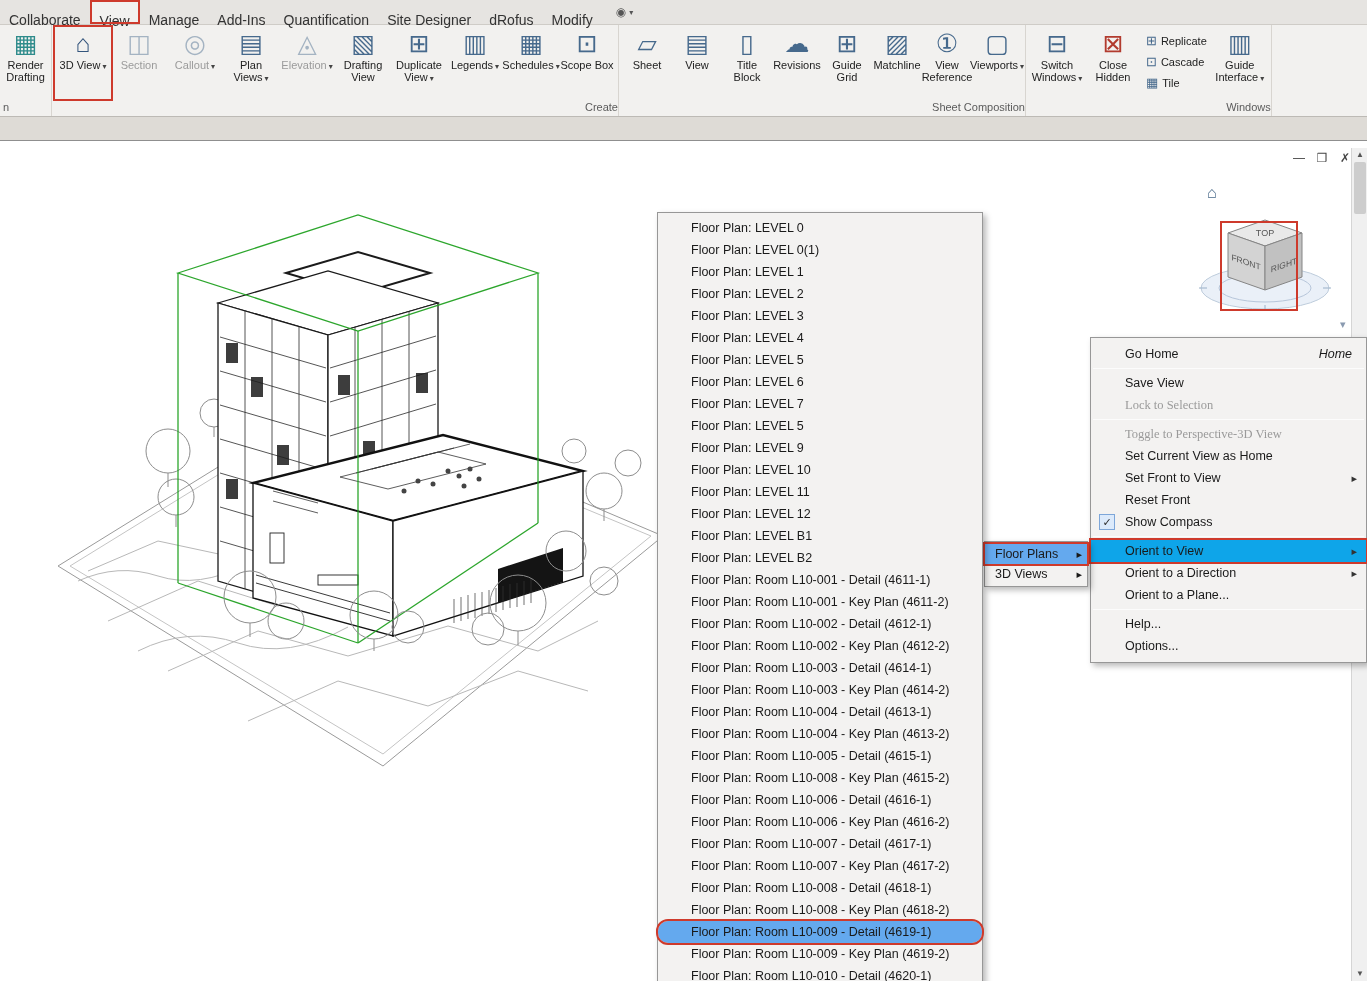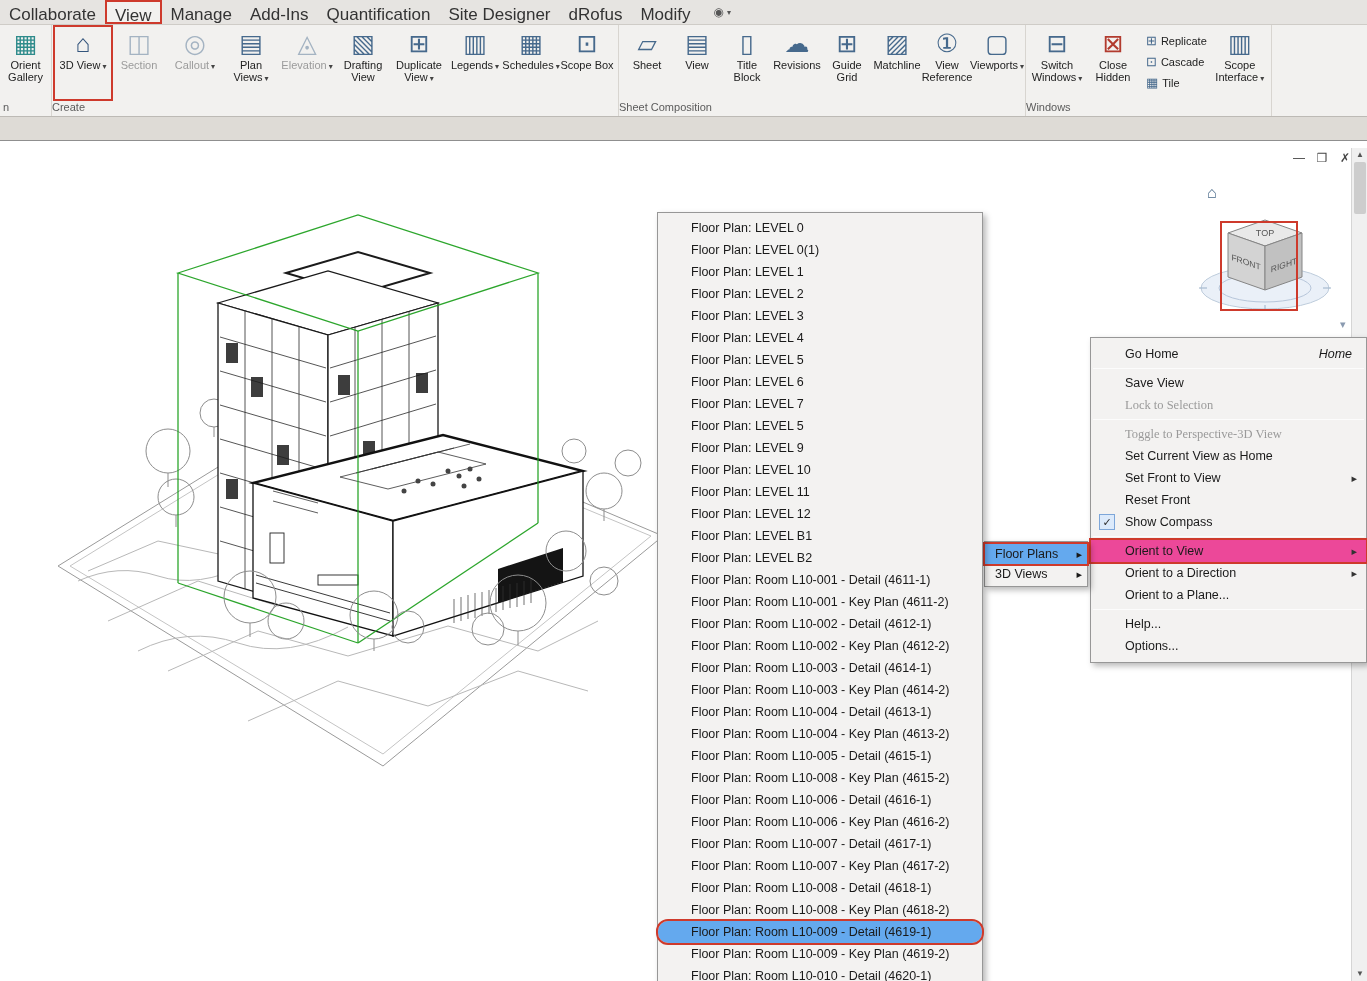--- a/index.html
+++ b/index.html
@@ -4,31 +4,31 @@
 <style>
   * { box-sizing: border-box; }
   html,body { margin:0; padding:0; }
   body {
     width:1367px; height:981px; overflow:hidden; position:relative;
     font-family:"Liberation Sans", sans-serif; background:#ececea; color:#1a1a1a;
   }
   
   .tab-row { height:25px; background:#e6e4e1; display:flex; align-items:stretch; border-bottom:1px solid #cfccc7; }
   .tabs { display:flex; }
-  .tab { padding:5px 9px 4px; font-size:17px; color:#333; cursor:default; white-space:nowrap; }
+  .tab { padding:12px 9px 4px; font-size:14px; color:#333; cursor:default; white-space:nowrap; }
   .tab.active { background:#f2f1ef; border:1px solid #b9b6b1; border-bottom:none; }
   .red-outline { outline:2px solid #ce3a2c; outline-offset:-2px; }
   .tab-extra { margin-left:6px; display:flex; align-items:center; gap:3px; padding:0 8px; color:#555; font-size:12px; }
   .tab-extra .caret { font-size:8px; }
 
   
   .ribbon { height:92px; background:#f2f1ef; display:flex; border-bottom:1px solid #bdbab5; }
   .panel { display:flex; flex-direction:column; border-right:1px solid #d8d5d0; }
   .panel-buttons { flex:1; display:flex; align-items:flex-start; padding:2px 3px 0; }
-  .panel-title { height:16px; font-size:11px; color:#5b5b5b; text-align:left; line-height:15px; overflow:hidden; }
+  .panel-title { height:16px; font-size:11px; color:#5b5b5b; text-align:right; line-height:15px; overflow:hidden; }
   .btn-big { width:56px; height:72px; display:flex; flex-direction:column; align-items:center; padding-top:1px; font-size:11px; color:#222; text-align:center; cursor:default; }
   .btn-big .icon { font-size:25px; line-height:30px; height:31px; color:#46698c; }
   .btn-big .lblrow { line-height:12px; }
   .btn-big .menu-arrow { font-size:8px; color:#444; margin-left:2px; }
   .btn-big.disabled { color:#9b9b9b; }
   .btn-big.disabled .icon { opacity:.45; }
   .red-boxed { outline:2px solid #ce3a2c; outline-offset:0px; }
   .wrow { display:flex; }
   .stack { display:flex; flex-direction:column; justify-content:flex-start; padding-top:3px; }
   .btn-small { display:flex; align-items:center; gap:4px; font-size:11px; height:21px; padding:0 5px; color:#222; white-space:nowrap; }
@@ -56,21 +56,21 @@
 
   
   .viewcube-wrap { position:absolute; left:1185px; top:170px; width:170px; height:170px; }
   .vc-redbox { position:absolute; left:1220px; top:221px; width:78px; height:90px; border:2px solid #ce3a2c; pointer-events:none; }
 
   
   .menu { background:#f3f2f1; border:1px solid #979797; box-shadow:3px 3px 6px rgba(0,0,0,.28); font-size:12.5px; }
   .cm { position:absolute; left:1090px; top:337px; width:277px; padding:5px 0; }
   .cm-item { position:relative; height:22px; line-height:22px; padding:0 26px 0 34px; white-space:nowrap; cursor:default; }
   .cm-item.disabled { color:#9a9a9a;font-family:Liberation Serif, serif; }
-  .cm-item.highlighted { background:#ec4899; }
+  .cm-item.highlighted { background:#0ea5e9; }
   .cm-item .shortcut { position:absolute; right:14px;font-style:italic; }
   .cm-item .arrow { position:absolute; right:9px; font-size:11px; color:#333; }
   .cm-sep { height:1px; background:#d7d5d2; border-bottom:1px solid #fcfcfc; margin:3px 2px; }
   .check { position:absolute; left:8px; top:3px; width:16px; height:16px; border:1px solid #7da6d9; background:#dceafb; color:#2c2c2c; font-size:11px; line-height:14px; text-align:center; }
 
   .submenu { position:absolute; left:984px; top:541px; width:104px; padding:2px 0; }
   .sm-item { position:relative; height:20px; line-height:20px; padding:0 16px 0 10px; white-space:nowrap; cursor:default; }
   .sm-item .arrow { position:absolute; right:5px; font-size:11px; }
   .sm-item.selected { background:#64a9ee; }
 
@@ -105,21 +105,21 @@
     <span class="caret">▾</span>
   </div>
 </div>
 
 <div class="ribbon">
 
   <div class="panel" style="width:52px;">
     <div class="panel-buttons">
       <div class="btn-big">
         <span class="icon" data-icon="render-gallery">▦</span>
-        <span class="lblrow"><span>Orient Gallery</span></span>
+        <span class="lblrow"><span>Render Drafting</span></span>
       </div>
     </div>
     <div class="panel-title" style="text-align:left;padding-left:3px;">n</div>
   </div>
 
   <div class="panel">
     <div class="panel-buttons">
 
         <div class="btn-big red-boxed">
           <span class="icon" data-icon="3d-view">⌂</span>
@@ -246,21 +246,21 @@
             <span>Cascade</span>
           </div>
 
           <div class="btn-small">
             <span class="icon-sm" data-icon="tile">▦</span>
             <span>Tile</span>
           </div>
         </div>
       <div class="btn-big">
         <span class="icon" data-icon="user-interface">▥</span>
-        <span class="lblrow"><span>Scope Interface</span><span class="menu-arrow">▾</span></span>
+        <span class="lblrow"><span>Guide Interface</span><span class="menu-arrow">▾</span></span>
       </div>
     </div>
     <div class="panel-title">Windows</div>
   </div>
 </div>
 
 <div class="gap-strip"></div>
 
 <div class="canvas">
   <svg class="model-svg" width="680" height="620" viewBox="0 0 680 620">

